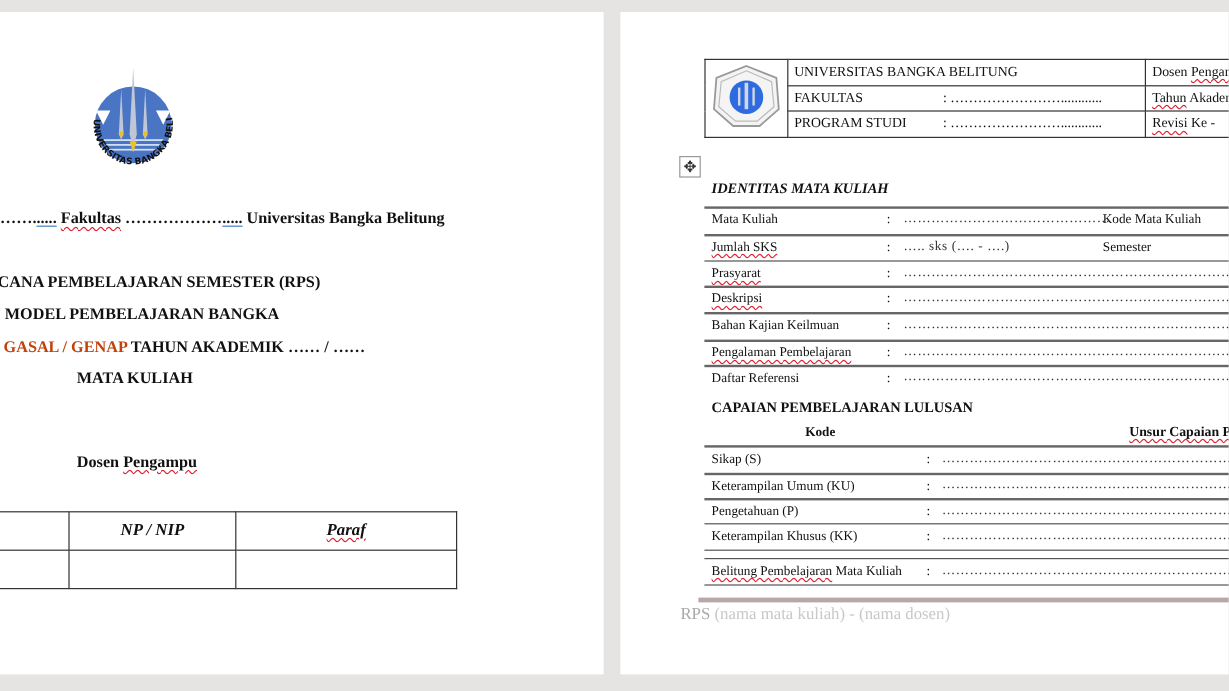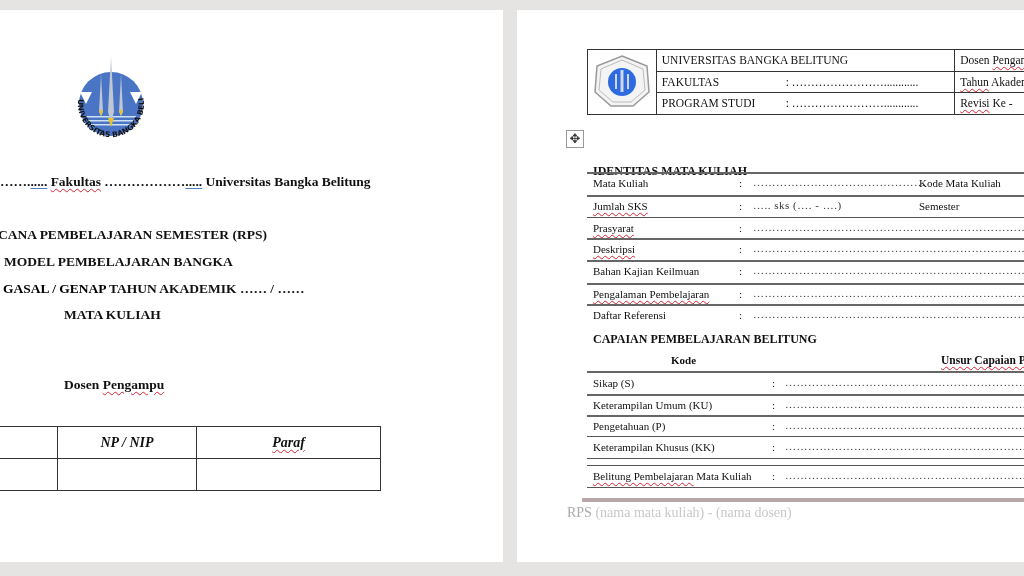--- a/index.html
+++ b/index.html
@@ -5,21 +5,21 @@
   * { box-sizing: border-box; margin: 0; padding: 0; }
   html, body { width: 1024px; height: 576px; overflow: hidden; }
   body { background: #e6e3e3; font-family: "Liberation Serif", "DejaVu Serif", serif; color: #111; position: relative; }
 
   .page { position: absolute; background: #fff; overflow: hidden; }
   #page-left { left: 0; top: 10px; width: 503px; height: 552px; }
   #page-right { left: 517px; top: 10px; width: 507px; height: 552px; }
 
   .abs { position: absolute; white-space: nowrap; }
   .bold { font-weight: bold; }
-  .gray { color: #000000; }
+  .gray { color: #c2410c; }
   .squig { text-decoration: underline wavy #d23; text-decoration-thickness: 1px; text-underline-offset: 2px; }
   .blueund { text-decoration: underline #4a7fc0; text-underline-offset: 2px; }
 
   
   .logo-big { position: absolute; left: 72px; top: 42px; width: 78px; height: 90px; }
 
   .lp-text { font-size: 13.5px; font-weight: bold; }
 
   .sign-table { position: absolute; left: -10px; top: 416px; border-collapse: collapse; }
   .sign-table td, .sign-table th { border: 1.3px solid #333; height: 32px; font-size: 14px; font-weight: bold; text-align: center; font-style: italic; }
@@ -121,21 +121,21 @@
     <tr>
       <td><span style="display:inline-block;width:124px">PROGRAM STUDI</span><span>:      ……………………............</span></td>
       <td><span class="squig">Revisi</span><span> Ke -</span></td>
     </tr>
   </tbody>
     </table>
 
   <div class="move-icon">✥</div>
 
 
-  <div class="abs sec-title" style="left:76px;top:154px;">IDENTITAS MATA KULIAH</div>
+  <div class="abs sec-title" style="left:76px;top:140px;font-style:italic;">IDENTITAS MATA KULIAH</div>
 
   <div class="line thick" style="top:162px"></div>
   <div class="row" style="top:163px">
     <span class="lbl">Mata Kuliah</span>
     <span class="colon">:</span>
     <span class="val">………………………………………</span>
     <span class="extra" style="left:332px">Kode Mata Kuliah</span>
   </div>
   <div class="line thick" style="top:185px"></div>
   <div class="row" style="top:186px">
@@ -168,21 +168,21 @@
     <span class="colon">:</span>
     <span class="val">………………………………………………………………………………………</span>
   </div>
   <div class="line thick" style="top:294px"></div>
   <div class="row" style="top:295px">
     <span class="lbl">Daftar Referensi</span>
     <span class="colon">:</span>
     <span class="val">………………………………………………………………………………………</span>
   </div>
 
-  <div class="abs sec-title" style="left:76px;top:322px;">CAPAIAN PEMBELAJARAN BELITUNG</div>
+  <div class="abs sec-title" style="left:76px;top:322px;">CAPAIAN PEMBELAJARAN LULUSAN</div>
   <div class="abs bold" style="left:154px;top:344px;font-size:11px;">Kode</div>
   <div class="abs bold squig" style="left:424px;top:344px;font-size:11.5px;">Unsur Capaian P</div>
 
   <div class="line thick" style="top:361px"></div>
   <div class="row" style="top:363px">
     <span class="lbl">Sikap (S)</span>
     <span class="colon" style="left:185px">:</span>
     <span class="val" style="left:198px">………………………………………………………………………………</span>
   </div>
   <div class="line thick" style="top:384px"></div>

